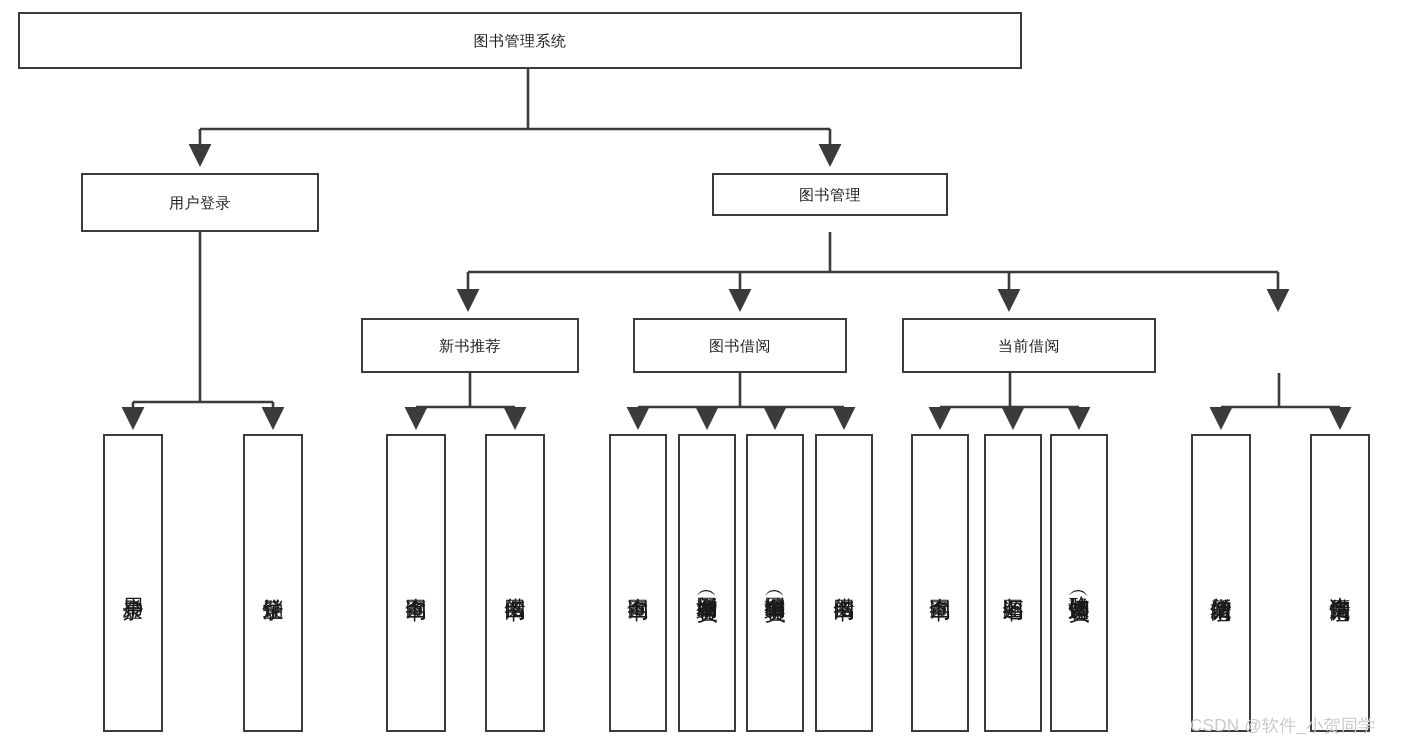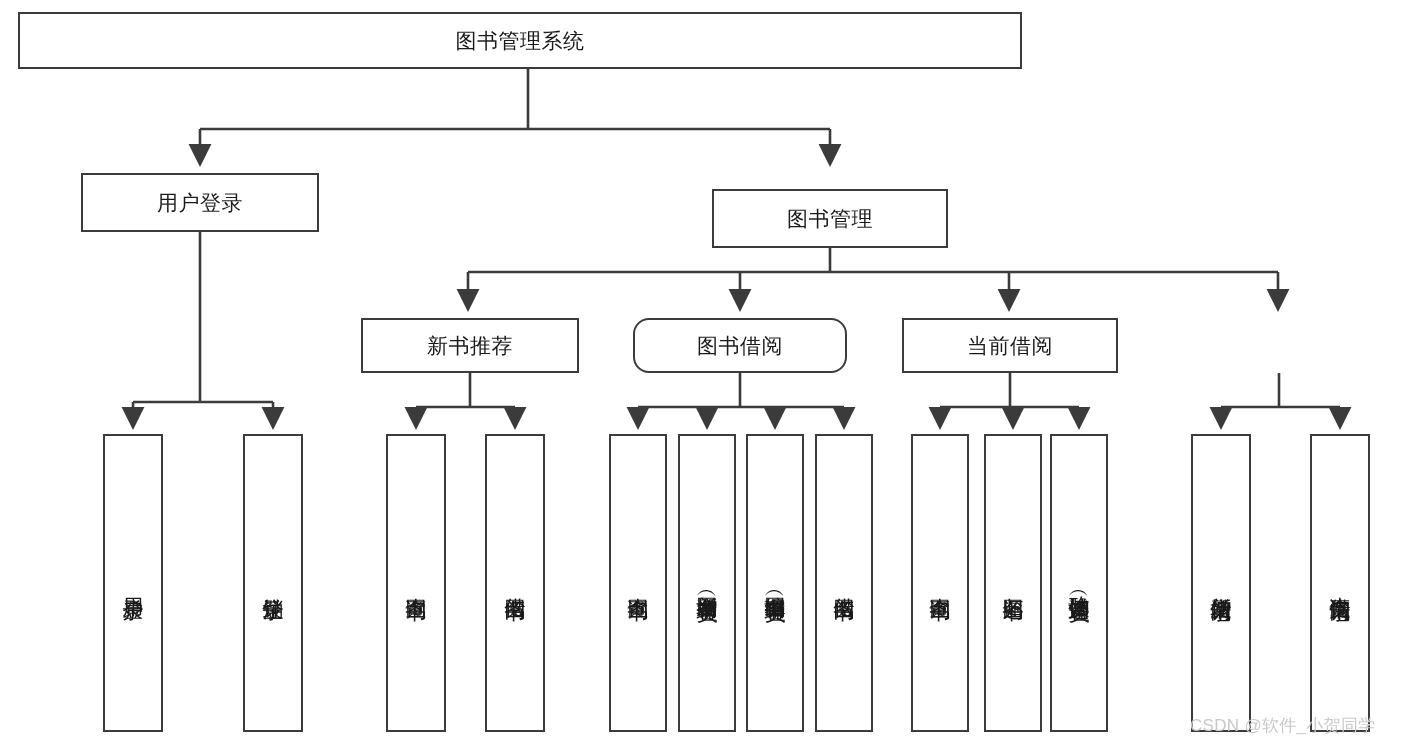--- a/index.html
+++ b/index.html
@@ -28,21 +28,21 @@
     position: absolute;
     box-sizing: border-box;
     border: 2px solid #3b3b3b;
     background: #ffffff;
     display: flex;
     align-items: center;
     justify-content: center;
     color: #1a1a1a;
   }
   .node-h .label {
-    font-size: 21px;
+    font-size: 15px;
     line-height: 1.2;
     letter-spacing: 0.5px;
     white-space: nowrap;
   }
   .node-v {
     writing-mode: vertical-rl;
     text-orientation: upright;
   }
   .node-v .label {
     writing-mode: vertical-rl;
@@ -118,31 +118,31 @@
     </g>
   </svg>
 
   <div class="node node-h" style="left: 18px; top: 12px; width: 1004px; height: 57px;">
     <span class="label">图书管理系统</span>
   </div>
 
   <div class="node node-h" style="left: 81px; top: 173px; width: 238px; height: 59px;">
     <span class="label">用户登录</span>
   </div>
-  <div class="node node-h" style="left: 712px; top: 189px; width: 236px; height: 59px;">
+  <div class="node node-h" style="left: 712px; top: 173px; width: 236px; height: 43px;">
     <span class="label">图书管理</span>
   </div>
 
   <div class="node node-h" style="left: 361px; top: 318px; width: 218px; height: 55px; align-items: center;">
     <span class="label">新书推荐</span>
   </div>
-  <div class="node node-h" style="left: 633px; top: 318px; width: 214px; height: 55px; border-radius: 16px;">
+  <div class="node node-h" style="left: 633px; top: 318px; width: 214px; height: 55px;">
     <span class="label">图书借阅</span>
   </div>
-  <div class="node node-h" style="left: 902px; top: 318px; width: 216px; height: 55px;">
+  <div class="node node-h" style="left: 902px; top: 318px; width: 254px; height: 55px;">
     <span class="label">当前借阅</span>
   </div>
 
   <div class="node node-v" style="left: 103px; top: 434px; width: 60px; height: 298px;">
     <span class="label">用户登录</span>
   </div>
   <div class="node node-v" style="left: 243px; top: 434px; width: 60px; height: 298px;">
     <span class="label">注销登录</span>
   </div>
   <div class="node node-v" style="left: 386px; top: 434px; width: 60px; height: 298px;">

